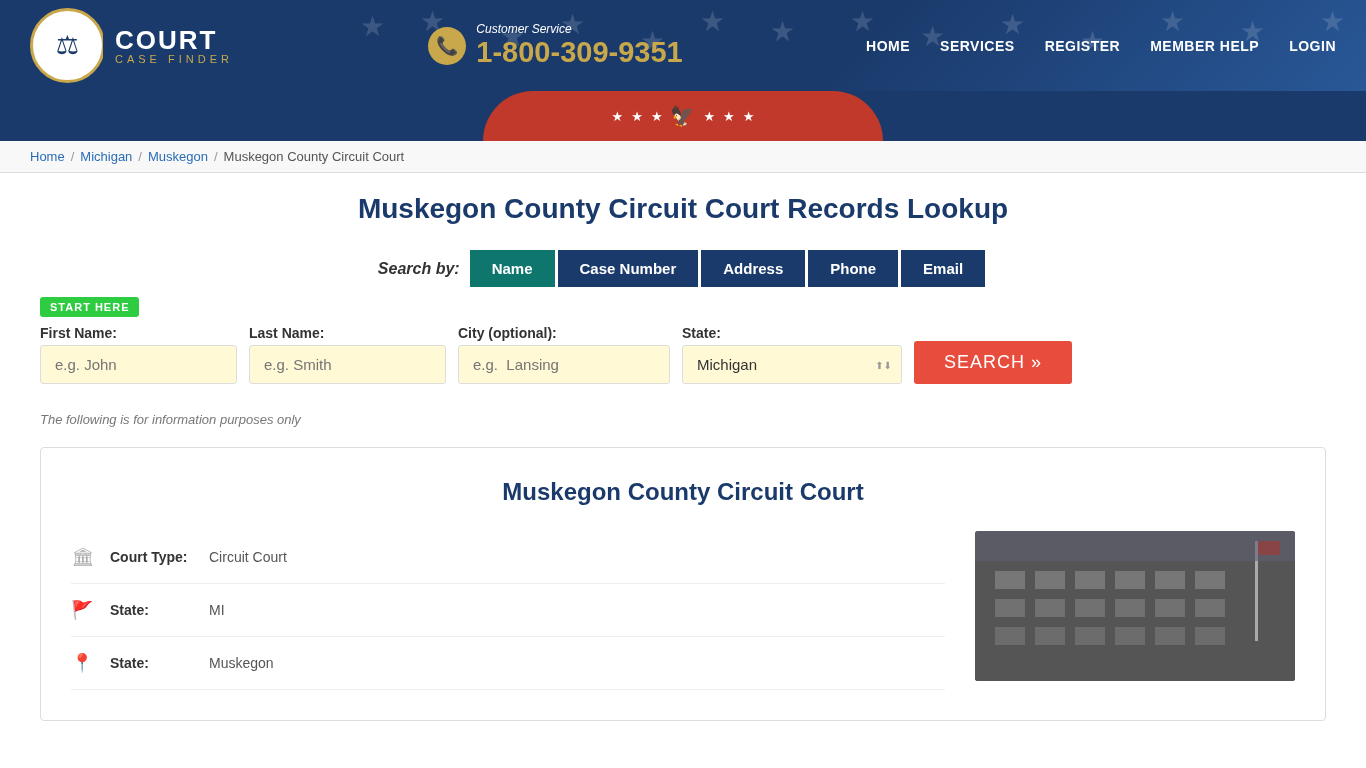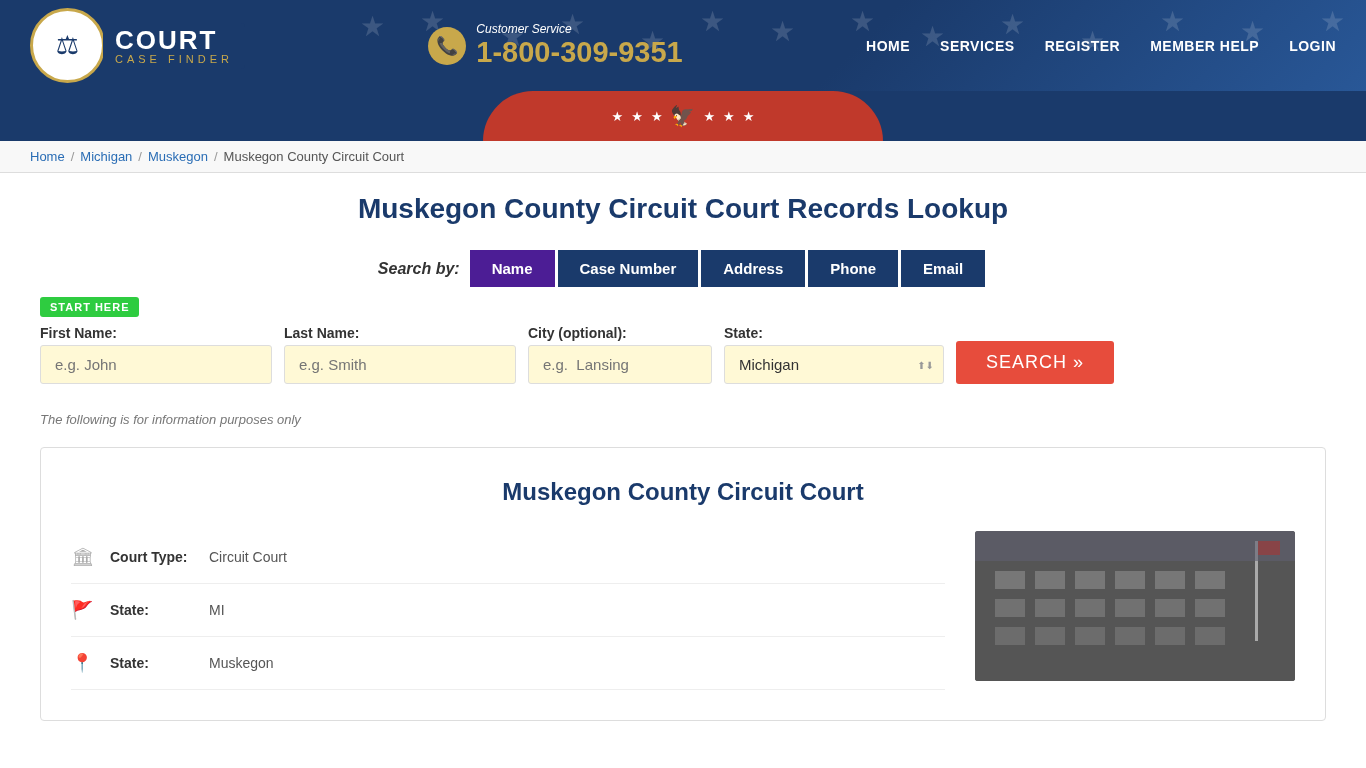--- a/index.html
+++ b/index.html
@@ -180,21 +180,21 @@
     .search-tab {
       padding: 10px 22px;
       font-size: 15px;
       font-weight: bold;
       color: #fff;
       cursor: pointer;
       border: none;
       outline: none;
       margin-right: 3px;
     }
-    .search-tab.active { background: #4c1d95; }
+    .search-tab.active { background: #0f766e; }
     .search-tab.inactive { background: #1a3a6b; }
 
     
     .start-here-badge {
       display: inline-block;
       background: #2ecc40;
       color: #fff;
       font-size: 11px;
       font-weight: bold;
       padding: 4px 10px;
@@ -212,23 +212,23 @@
     }
     .form-group { display: flex; flex-direction: column; gap: 4px; }
     .form-label { font-weight: bold; font-size: 14px; color: #333; }
     .form-input {
       background: #fff9d6;
       border: 1px solid #ddd;
       border-radius: 3px;
       padding: 10px 14px;
       font-size: 15px;
       color: #aaa;
-      width: 232px;
-    }
-    .form-input-city { width: 184px; }
+      width: 197px;
+    }
+    .form-input-city { width: 212px; }
     .form-select {
       background: #fff9d6;
       border: 1px solid #ddd;
       border-radius: 3px;
       padding: 10px 14px;
       font-size: 15px;
       color: #333;
       width: 220px;
       appearance: none;
       -webkit-appearance: none;

